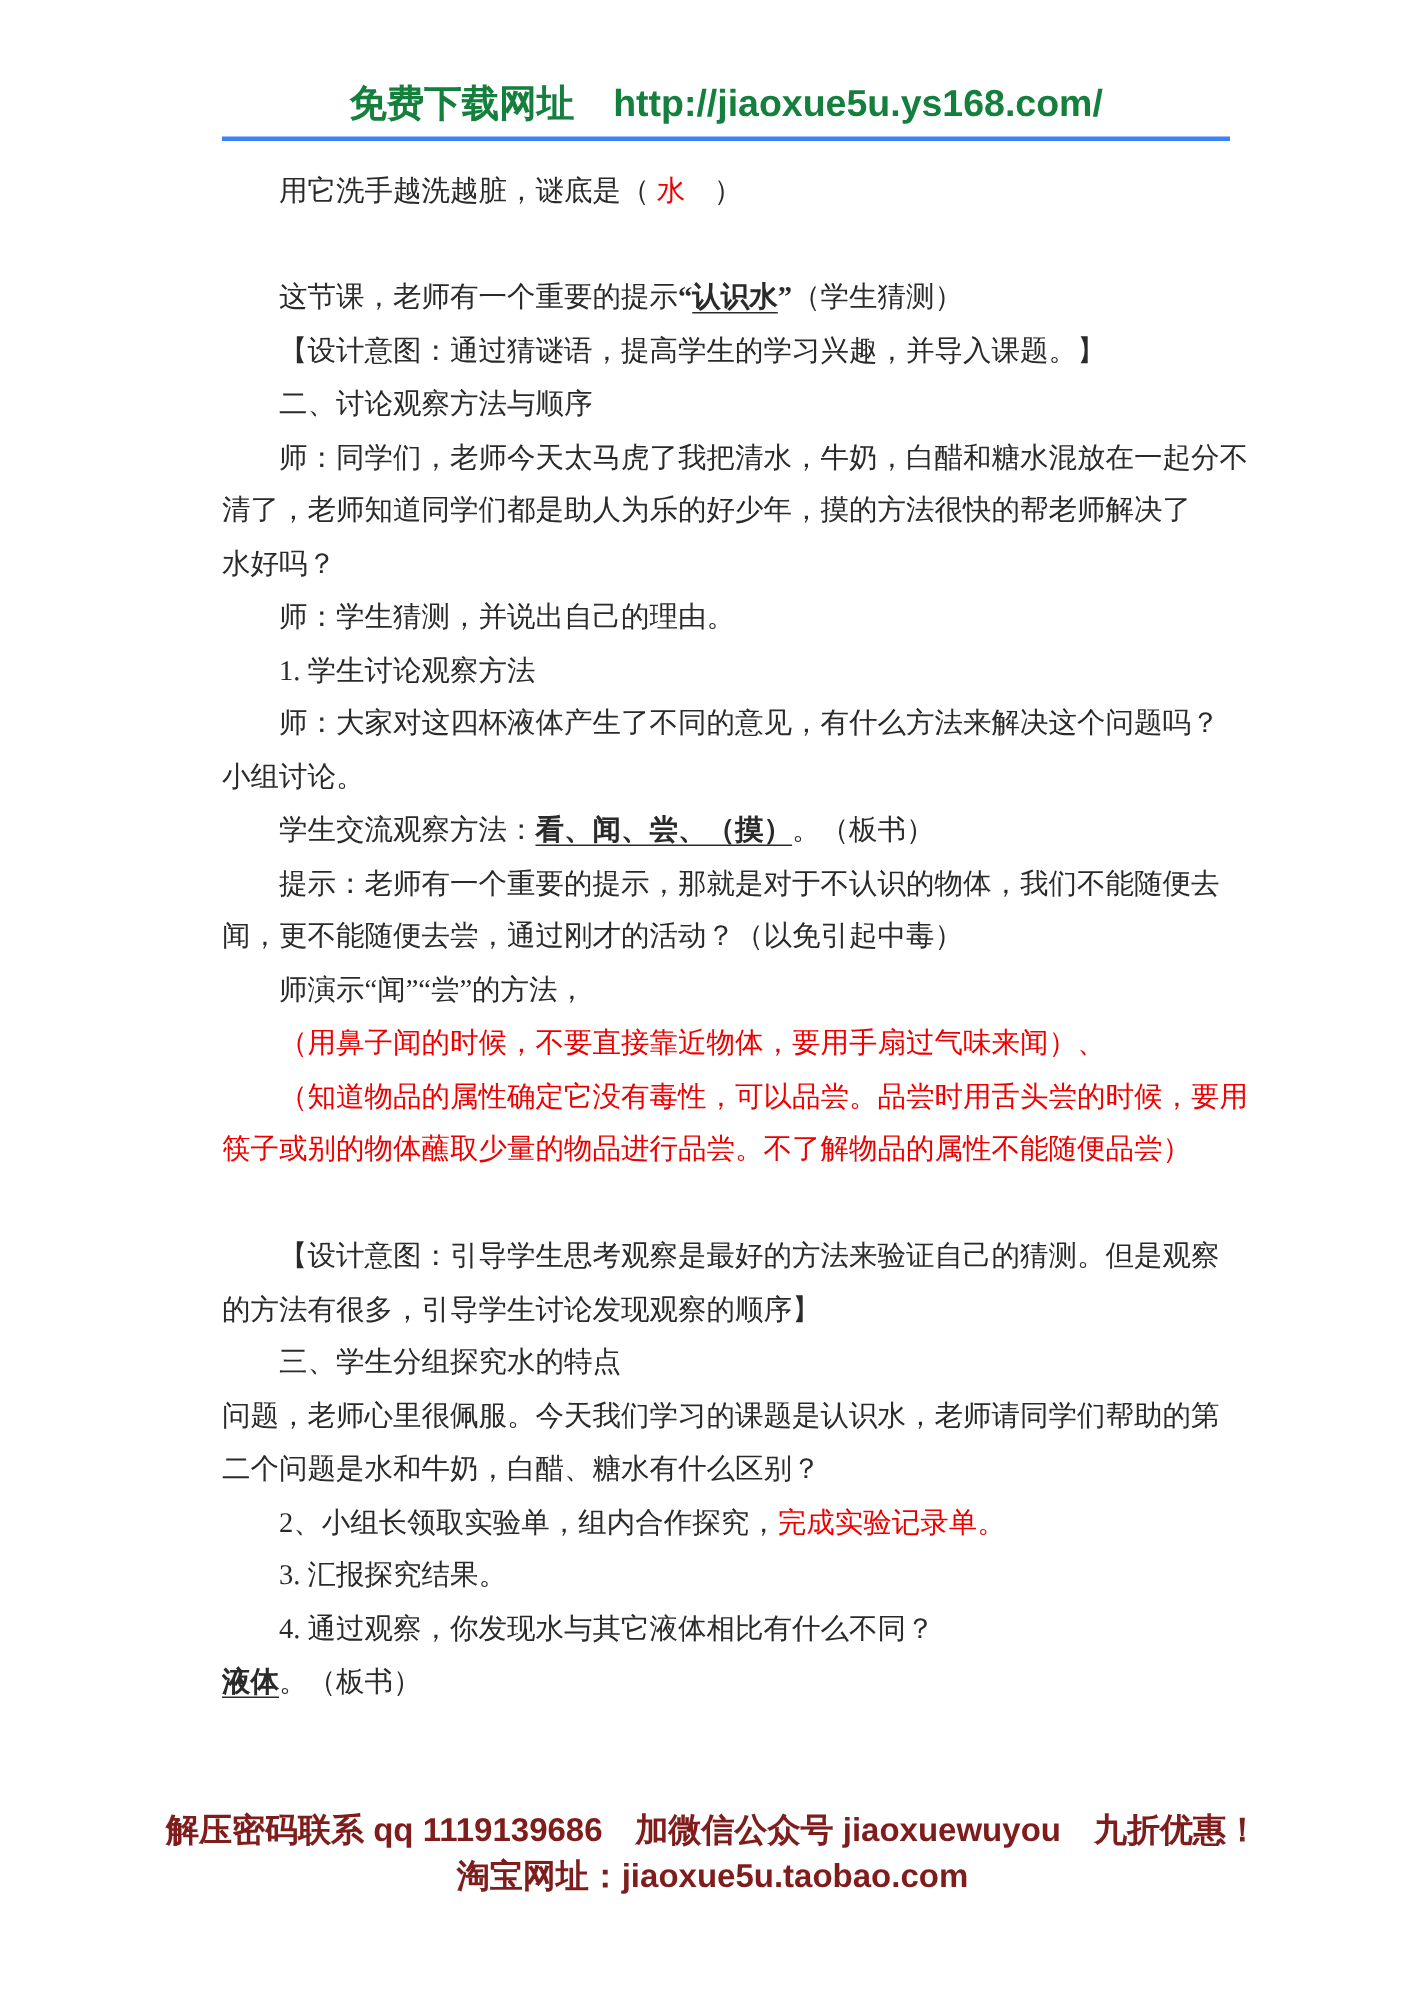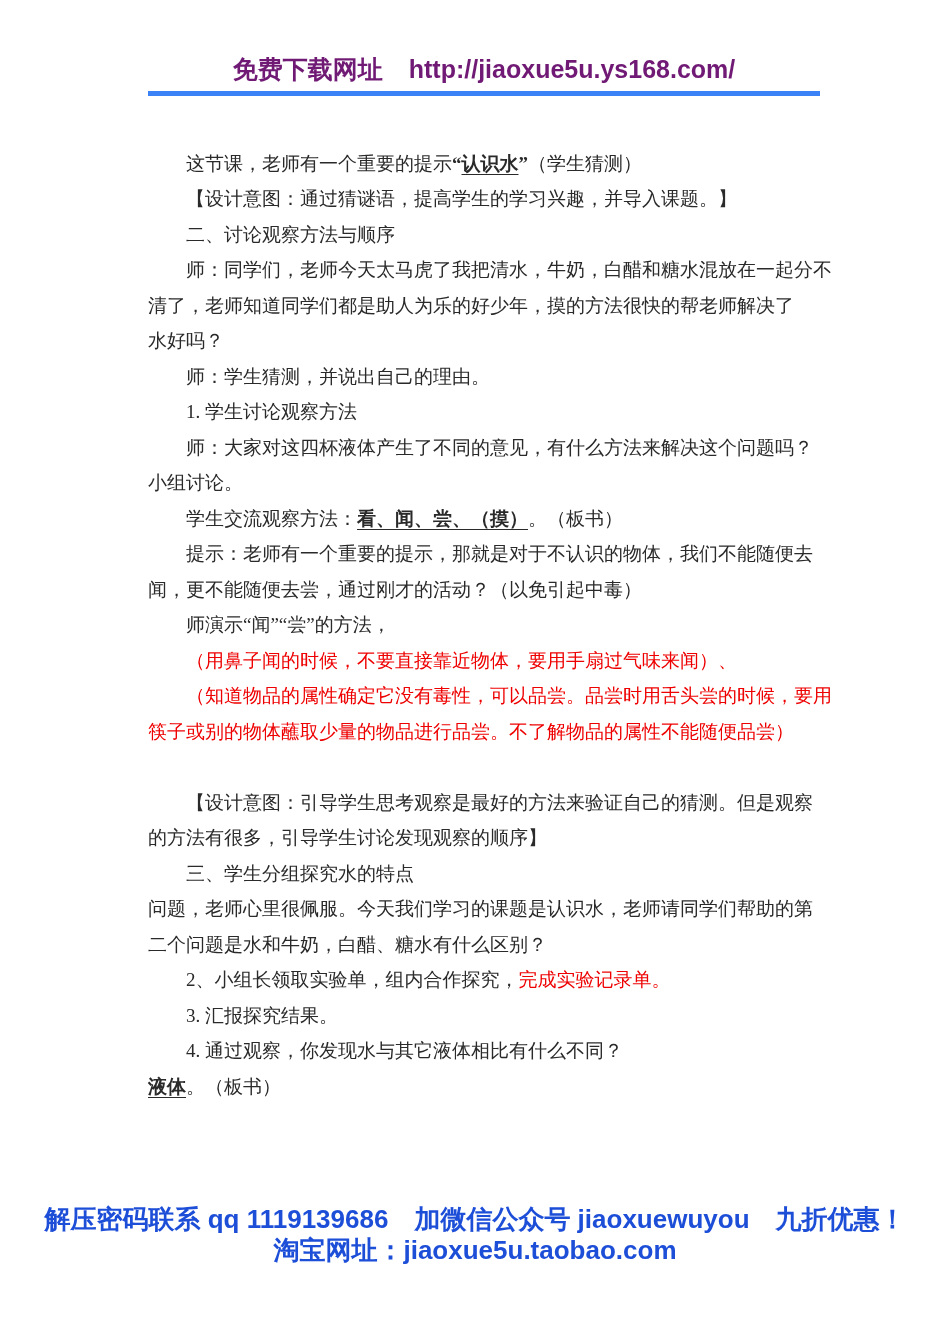--- a/index.html
+++ b/index.html
@@ -9,56 +9,57 @@
     font-family:"Liberation Serif","DejaVu Serif",serif;
     position:relative;
     overflow:hidden;
   }
   .page{position:absolute;inset:0;background:#ffffff;}
   .header{
     position:absolute;top:54px;left:148px;width:672px;
     text-align:center;
     font-family:"Liberation Sans","DejaVu Sans",sans-serif;
     font-weight:bold;font-size:25px;line-height:30px;
-    color:#701a75;
+    color:#15803d;
     padding-bottom:7px;
-    border-bottom:5px solid #3b82f6;
+    border-bottom:3px solid #3b82f6;
     white-space:nowrap;
   }
   .header .hdr-label{margin-right:26px;}
   .content{
     position:absolute;top:110px;left:148px;width:676px;
     font-size:19px;line-height:35.5px;
     color:#2a2a2a;
     text-align:left;
   }
   .line{white-space:nowrap;height:35.5px;}
   .line.ind{text-indent:38px;}
   .s-n{}
   .s-b{font-weight:bold;}
   .s-bu{font-weight:bold;text-decoration:underline;text-underline-offset:4px;}
   .s-red{color:#ee0000;}
   .footer{
     position:absolute;top:1204px;left:0;width:950px;
     text-align:center;
     font-family:"Liberation Sans","DejaVu Sans",sans-serif;
-    font-weight:bold;font-size:26px;line-height:31px;
-    color:#1d4ed8;
+    font-weight:bold;font-size:22px;line-height:31px;
+    color:#7f1d1d;
   }
 </style>
 </head>
 <body>
 
 <div class="page">
 
   <div class="header">
     <span class="hdr-label">免费下载网址</span><span>http://jiaoxue5u.ys168.com/</span>
   </div>
 
   <div class="content" id="doc-body">
+      <div class="line ind"><span class="s-n">用它洗手越洗越脏，谜底是（ </span><span class="s-red">水</span><span class="s-n">　）</span></div>
       <div class="line">&nbsp;</div>
       <div class="line ind"><span class="s-n">这节课，老师有一个重要的提示</span><span class="s-b">“</span><span class="s-bu">认识水</span><span class="s-b">”</span><span class="s-n">（学生猜测）</span></div>
       <div class="line ind"><span class="s-n">【设计意图：通过猜谜语，提高学生的学习兴趣，并导入课题。】</span></div>
       <div class="line ind"><span class="s-n">二、讨论观察方法与顺序</span></div>
       <div class="line ind"><span class="s-n">师：同学们，老师今天太马虎了我把清水，牛奶，白醋和糖水混放在一起分不</span></div>
       <div class="line"><span class="s-n">清了，老师知道同学们都是助人为乐的好少年，摸的方法很快的帮老师解决了</span></div>
       <div class="line"><span class="s-n">水好吗？</span></div>
       <div class="line ind"><span class="s-n">师：学生猜测，并说出自己的理由。</span></div>
       <div class="line ind"><span class="s-n">1. 学生讨论观察方法</span></div>
       <div class="line ind"><span class="s-n">师：大家对这四杯液体产生了不同的意见，有什么方法来解决这个问题吗？</span></div>

